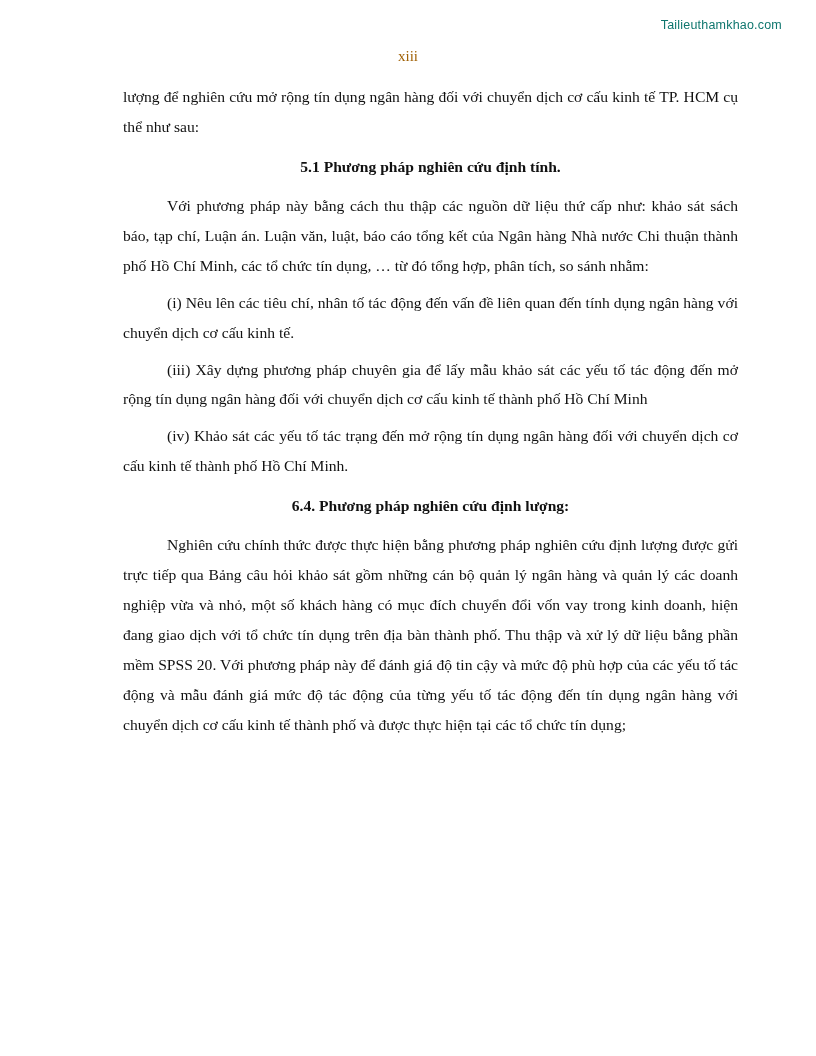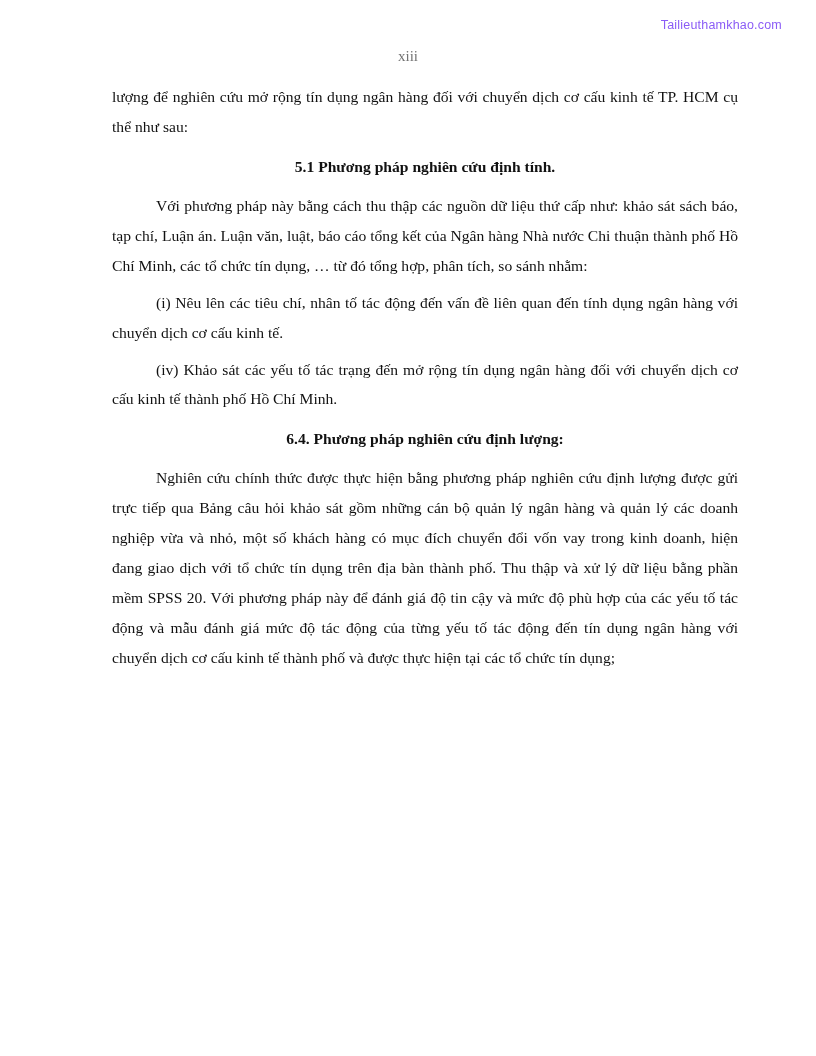--- a/index.html
+++ b/index.html
@@ -19,41 +19,41 @@
     position: absolute;
     inset: 0;
     background: #ffffff;
   }
   .watermark {
     position: absolute;
     top: 18px;
     right: 34px;
     font-family: "Liberation Sans", sans-serif;
     font-size: 12.5px;
-    color: #8b5cf6;
+    color: #0f766e;
     letter-spacing: 0.2px;
     user-select: none;
   }
   .page-number {
     position: absolute;
     top: 48px;
     left: 0;
     right: 0;
     text-align: center;
     font-size: 15px;
-    color: #737373;
+    color: #a16207;
   }
   .content {
     position: absolute;
     top: 82px;
     left: 112px;
     width: 626px;
   }
   p {
-    margin: 0 0 7px 0;
+    margin: 0 0 7px 11px;
     font-size: 15.6px;
     line-height: 1.92;
     text-align: justify;
     text-justify: inter-word;
     color: #111;
   }
   p.indent {
     text-indent: 44px;
   }
   p.heading {
@@ -70,18 +70,19 @@
 
   <div class="watermark">Tailieuthamkhao.com</div>
 
   <div class="page-number">xiii</div>
 
   <div class="content">
     <p class="">lượng để nghiên cứu mở rộng tín dụng ngân hàng đối với chuyển dịch cơ cấu kinh tế TP. HCM cụ thể như sau:</p>
     <p class="heading">5.1 Phương pháp nghiên cứu định tính.</p>
     <p class="indent">Với phương pháp này bằng cách thu thập các nguồn dữ liệu thứ cấp như: khảo sát sách báo, tạp chí, Luận án. Luận văn, luật, báo cáo tổng kết của Ngân hàng Nhà nước  Chi thuận thành phố Hồ Chí Minh, các tổ chức tín dụng, … từ đó tổng hợp, phân tích, so sánh nhằm:</p>
     <p class="indent">(i) Nêu lên các tiêu chí, nhân tố tác động đến vấn đề liên quan đến tính dụng ngân hàng với chuyển dịch cơ cấu kinh tế.</p>
+    <p class="indent">(iii) Xây dựng phương pháp chuyên gia để lấy mẫu khảo sát các yếu tố tác động đến mở rộng tín dụng ngân hàng đối với chuyển dịch cơ cấu kinh tế thành phố Hồ Chí Minh</p>
     <p class="indent">(iv) Khảo sát các yếu tố tác trạng đến mở rộng tín dụng ngân hàng đối với chuyển dịch cơ cấu kinh tế thành phố Hồ Chí Minh.</p>
     <p class="heading">6.4. Phương pháp nghiên cứu định lượng:</p>
     <p class="indent">Nghiên cứu chính thức được thực hiện bằng phương pháp nghiên cứu định lượng được gửi trực tiếp qua Bảng câu hỏi khảo sát gồm những cán bộ quản lý ngân hàng và quản lý các doanh nghiệp vừa và nhỏ, một số khách hàng có mục đích chuyển đổi vốn vay trong kinh doanh, hiện đang giao dịch với tổ chức tín dụng trên địa bàn thành phố. Thu thập và xử lý dữ liệu bằng phần mềm SPSS 20. Với phương pháp này để đánh giá độ tin cậy và mức độ phù hợp của các yếu tố tác động và mẫu đánh giá mức độ tác động của từng yếu tố tác động đến tín dụng ngân hàng với chuyển dịch cơ cấu kinh tế thành phố và được thực hiện tại các tổ chức tín dụng;</p>
   </div>
 
 </div>
 
 </body></html>

